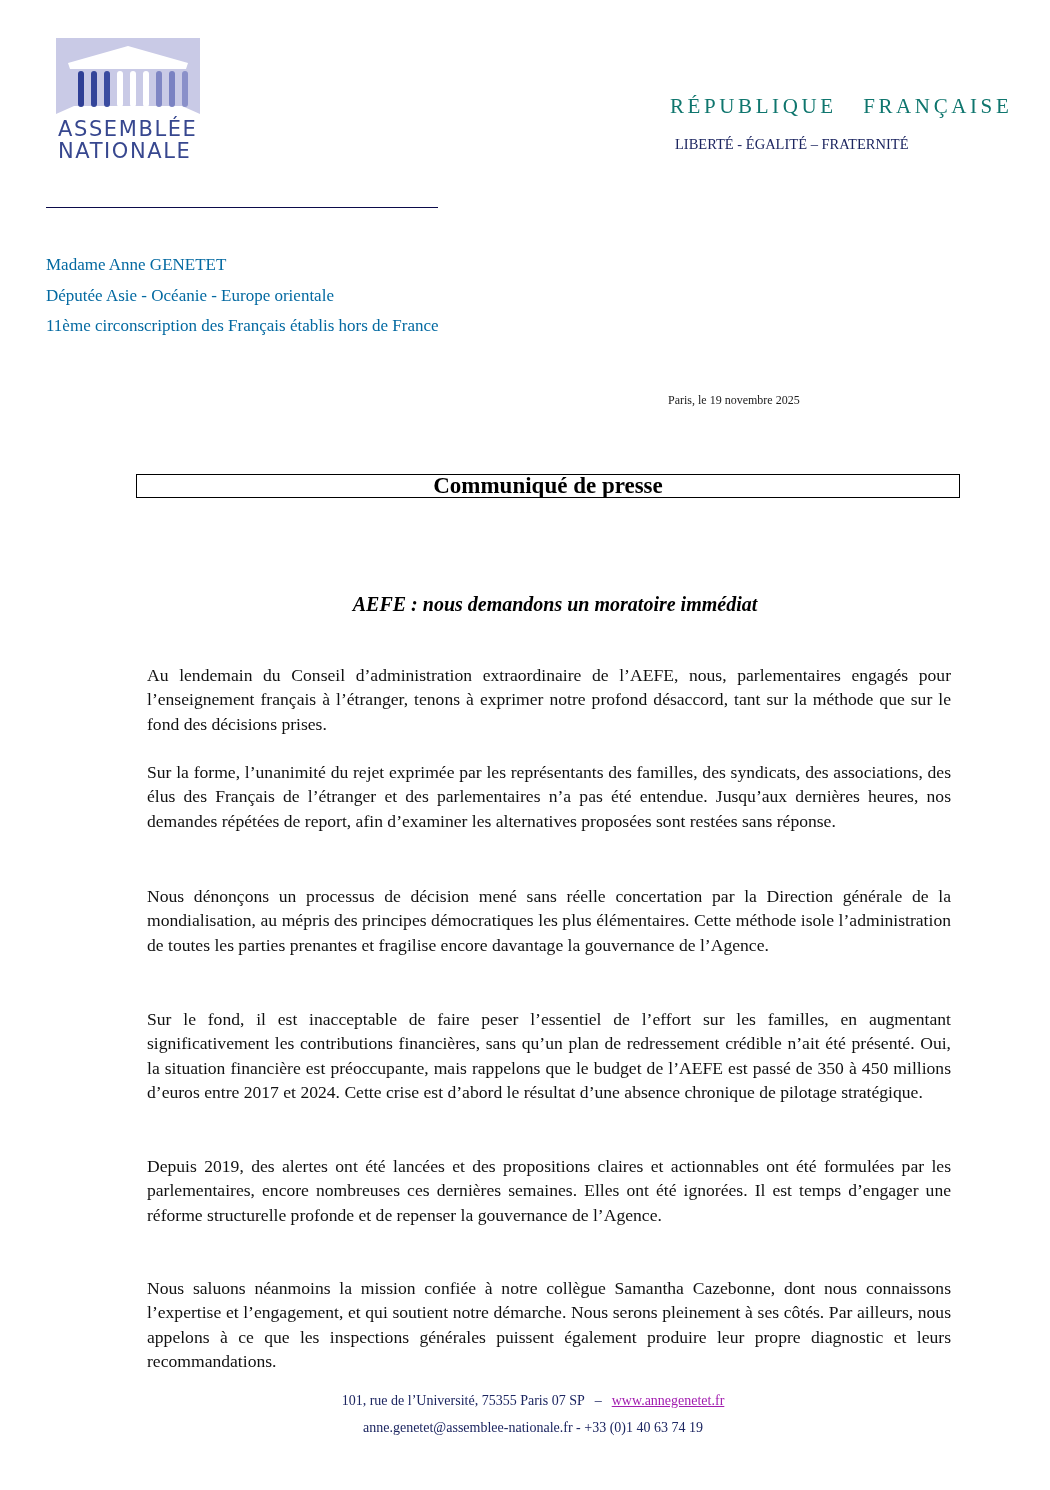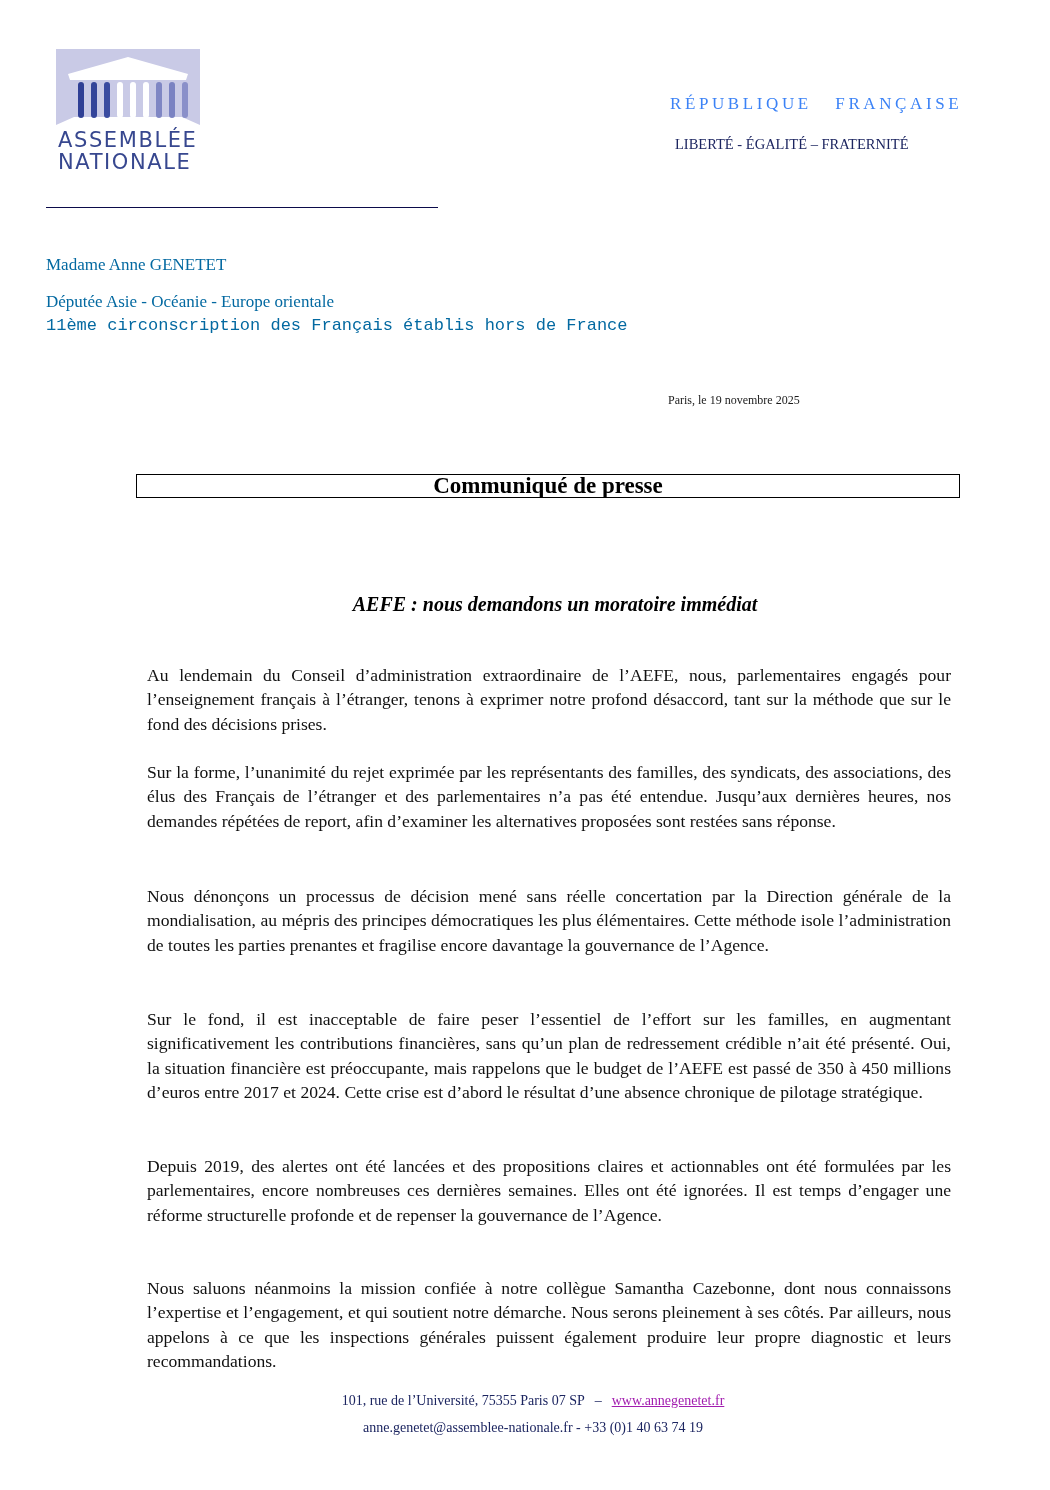--- a/index.html
+++ b/index.html
@@ -1,35 +1,35 @@
 <!DOCTYPE html>
 <html><head>
 <meta charset="utf-8">
 <style>
   html, body { margin:0; padding:0; background:#ffffff; }
   body { width:1050px; height:1490px; position:relative; overflow:hidden;
          font-family:"Liberation Serif", serif; color:#000; }
   .abs { position:absolute; }
 
   
-  #logo { left:56px; top:49px; width:150px; height:128px; }
+  #logo { left:56px; top:38px; width:150px; height:128px; }
   #logo-mark { position:absolute; left:0; top:0; width:144px; height:76px; background:#c9cae6; }
   #logo-words { position:absolute; left:2px; top:80px; width:150px;
     font-family:"DejaVu Sans", sans-serif; color:#37478f; font-size:21px; line-height:22px; letter-spacing:1.6px; }
 
   
-  #rep-title { left:670px; top:94px; font-size:17px; letter-spacing:3.6px; color:#3b82f6; }
+  #rep-title { left:670px; top:94px; font-size:21px; letter-spacing:3.6px; color:#0f766e; }
   #rep-motto { left:675px; top:136px; font-size:14.5px; color:#1c2560; }
 
   #divider { left:46px; top:207px; width:392px; height:0; border-top:1.5px solid #0b0b4a; }
 
   .sender { left:46px; font-size:17px; color:#0369a1; }
   #s-name { top:255px; }
-  #s-role { top:292px; }
-  #s-circ { top:316px;font-family:Liberation Mono, monospace; }
+  #s-role { top:286px; }
+  #s-circ { top:316px; }
 
   #date { left:668px; top:393px; font-size:12px; color:#1a1a1a; }
 
   #press-box { left:136px; top:474px; width:824px; height:24px; border:1.3px solid #000;
     display:flex; align-items:center; justify-content:center; box-sizing:border-box; }
   #press-title { font-size:23px; font-weight:bold; }
 
   #headline { left:0; width:1110px; top:593px; text-align:center;
     font-size:20px; font-weight:bold; font-style:italic; }
 

